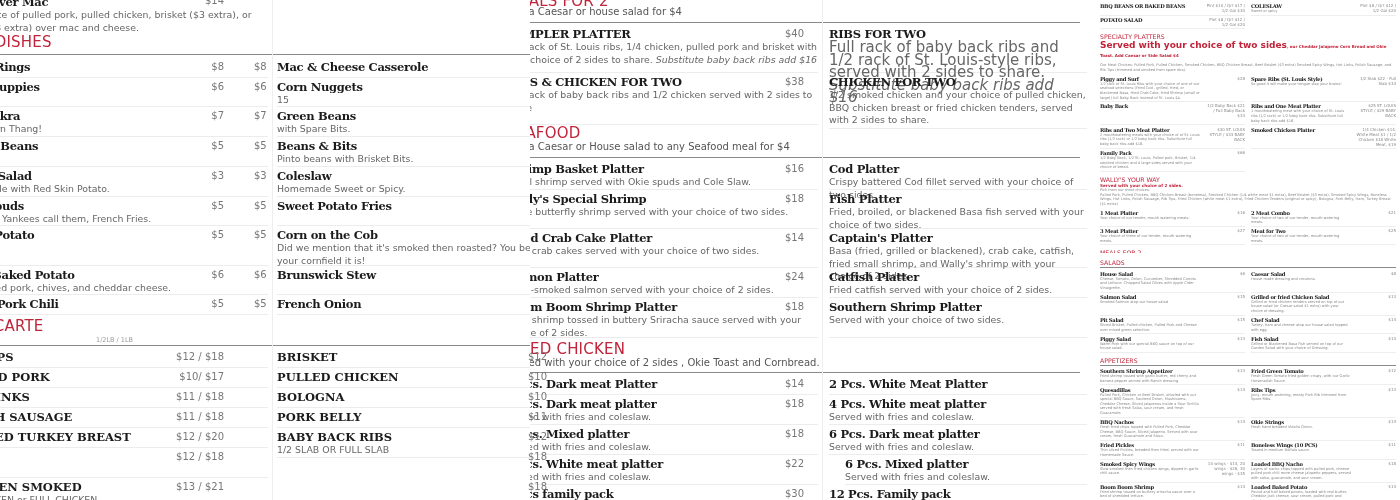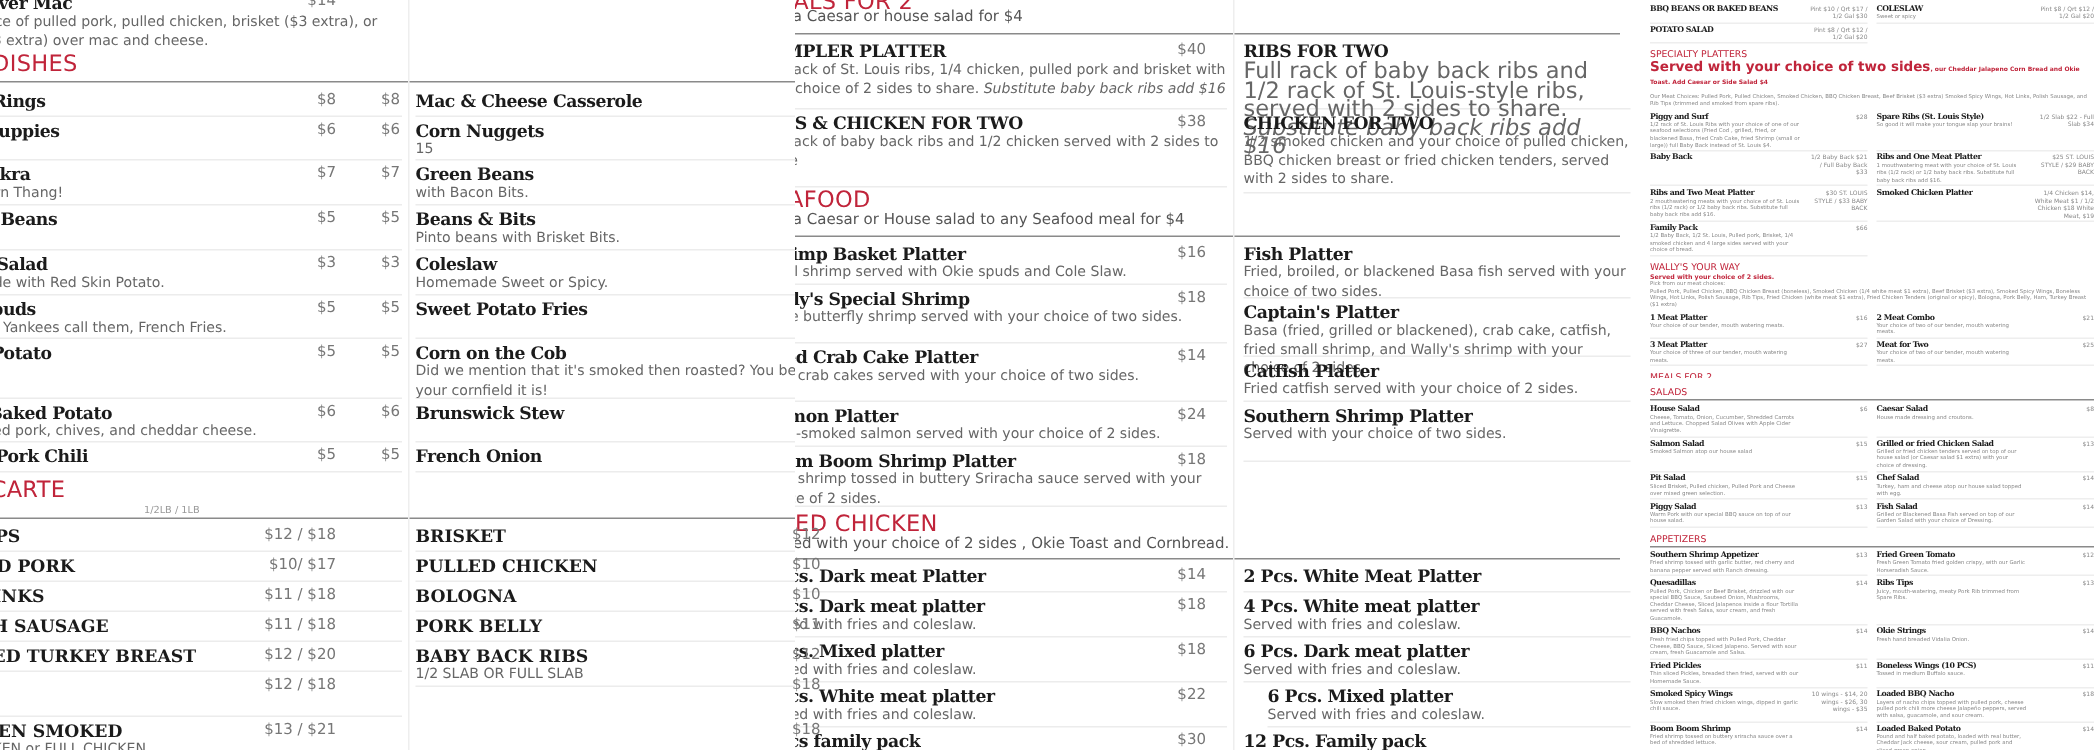--- a/index.html
+++ b/index.html
@@ -136,21 +136,21 @@
     <div id="b-sides" style="position:absolute;top:58px;left:0;width:260px;">
         <div class="row" style="height: 20px; padding-top: 2px;">
           <div class="name slab">Mac &amp; Cheese Casserole</div>
         </div>
         <div class="row" style="height: 29px; padding-top: 2px;">
           <div class="name slab">Corn Nuggets</div>
           <div class="desc"><span>15</span></div>
         </div>
         <div class="row" style="height: 30px; padding-top: 2px;">
           <div class="name slab">Green Beans</div>
-          <div class="desc"><span>with Bacon Bits.</span></div>
+          <div class="desc"><span>with Spare Bits.</span></div>
         </div>
         <div class="row" style="height: 30px; padding-top: 2px;">
           <div class="name slab">Beans &amp; Bits</div>
           <div class="desc"><span>Pinto beans with Brisket Bits.</span></div>
         </div>
         <div class="row" style="height: 30px; padding-top: 2px;">
           <div class="name slab">Coleslaw</div>
           <div class="desc"><span>Homemade Sweet or Spicy.</span></div>
         </div>
         <div class="row" style="height: 29px; padding-top: 2px;">
@@ -273,20 +273,24 @@
         <div class="row" style="height: 48px; padding-top: 2px;">
           <div class="name slab" style="font-size: 11.5px;">RIBS FOR TWO</div>
           <div class="desc" style="font-size: 15px;"><span>Full rack of baby back ribs and 1/2 rack of St. Louis-style ribs, served with 2 sides to share.</span> <i>Substitute baby back ribs add $16</i></div>
         </div>
         <div class="row" style="height: 56px; padding-top: 2px;">
           <div class="name slab" style="font-size: 11.5px;">CHICKEN FOR TWO</div>
           <div class="desc" style="font-size: 9.4px;"><span>1/2 smoked chicken and your choice of pulled chicken, BBQ chicken breast or fried chicken tenders, served with 2 sides to share.</span></div>
         </div>
       </div>
     <div id="c-sea-r" style="position:absolute;top:160px;left:6px;width:258px;">
+        <div class="row" style="height: 30px; padding-top: 2px;">
+          <div class="name slab">Cod Platter</div>
+          <div class="desc" style="font-size: 9.4px;"><span>Crispy battered Cod fillet served with your choice of two sides.</span></div>
+        </div>
         <div class="row" style="height: 39px; padding-top: 2px;">
           <div class="name slab">Fish Platter</div>
           <div class="desc" style="font-size: 9.4px;"><span>Fried, broiled, or blackened Basa fish served with your choice of two sides.</span></div>
         </div>
         <div class="row" style="height: 39px; padding-top: 2px;">
           <div class="name slab">Captain's Platter</div>
           <div class="desc" style="font-size: 9.4px;"><span>Basa (fried, grilled or blackened), crab cake, catfish, fried small shrimp, and Wally's shrimp with your choice of 2 sides.</span></div>
         </div>
         <div class="row" style="height: 30px; padding-top: 2px;">
           <div class="name slab">Catfish Platter</div>

